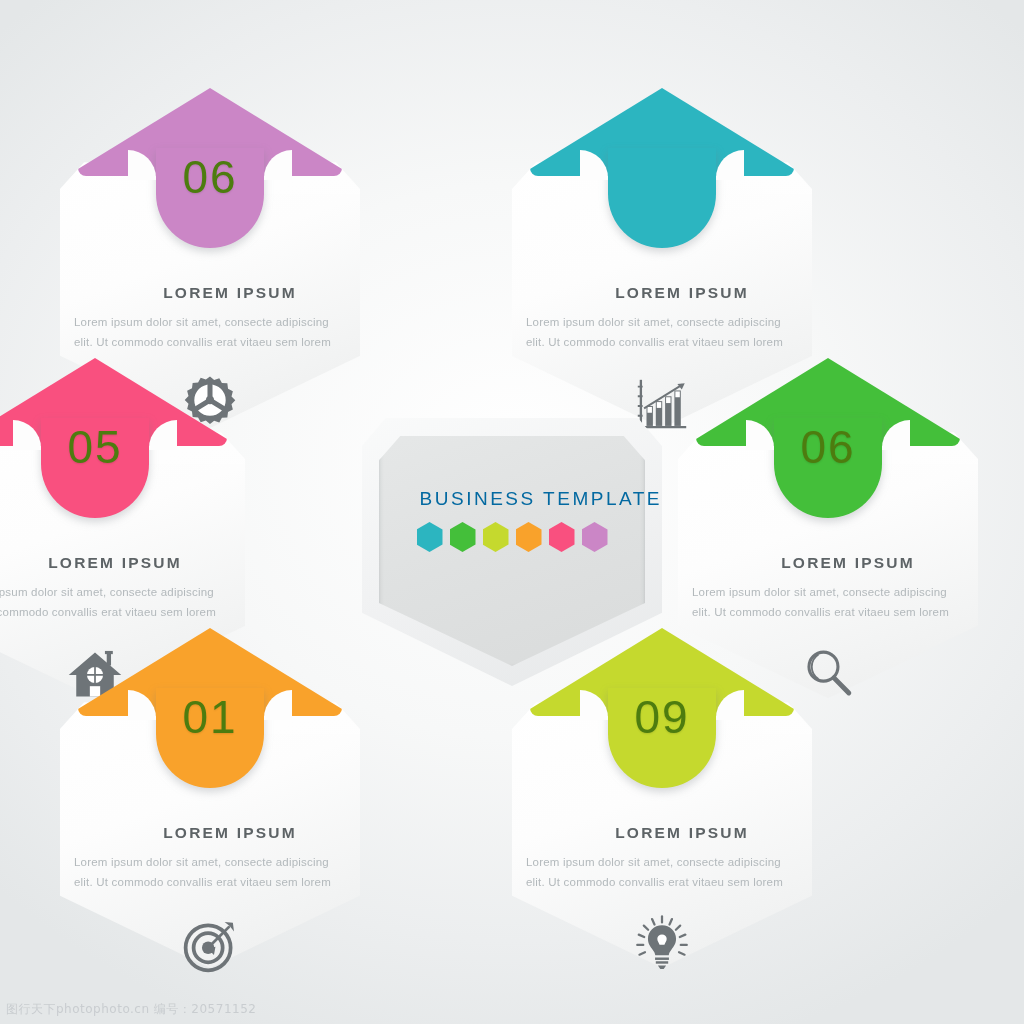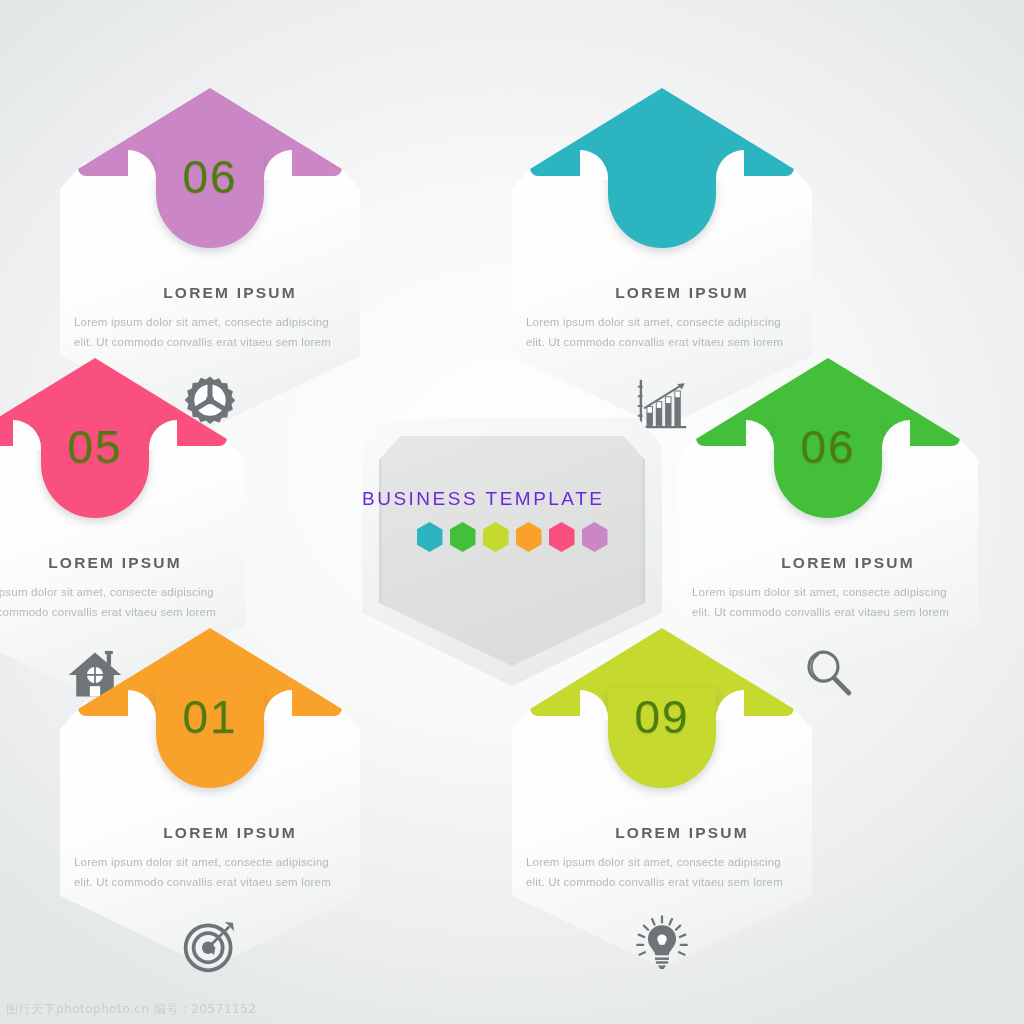--- a/index.html
+++ b/index.html
@@ -95,22 +95,22 @@
   }
   #center .inner{
     position:absolute;left:17px;top:20px;width:266px;height:242px;
     background:linear-gradient(160deg,#e6e8e8 0%,#dfe1e1 50%,#d9dbdb 100%);
     -webkit-clip-path:polygon(0% 15%, 8% 5%, 92% 5%, 100% 15%, 100% 74%, 50% 100%, 0% 74%);
     clip-path:polygon(0% 15%, 8% 5%, 92% 5%, 100% 15%, 100% 74%, 50% 100%, 0% 74%);
     border-radius:12px;
     box-shadow:inset 0 2px 4px rgba(150,158,164,.5);
   }
   #center .ctitle{
-    position:absolute;left:0;top:84px;width:300px;text-align:left;
-    color:#6d28d9;font-size:19px;letter-spacing:2.5px;
+    position:absolute;left:0;top:84px;width:300px;text-align:right;
+    color:#0369a1;font-size:19px;letter-spacing:2.5px;
   }
   #center .swatches{
     position:absolute;left:0;top:118px;width:300px;
     display:flex;justify-content:center;gap:7px;
   }
   #center .swatches .sw{
     width:26px;height:30px;
     -webkit-clip-path:polygon(50% 0%,100% 25%,100% 75%,50% 100%,0% 75%,0% 25%);
     clip-path:polygon(50% 0%,100% 25%,100% 75%,50% 100%,0% 75%,0% 25%);
   }

